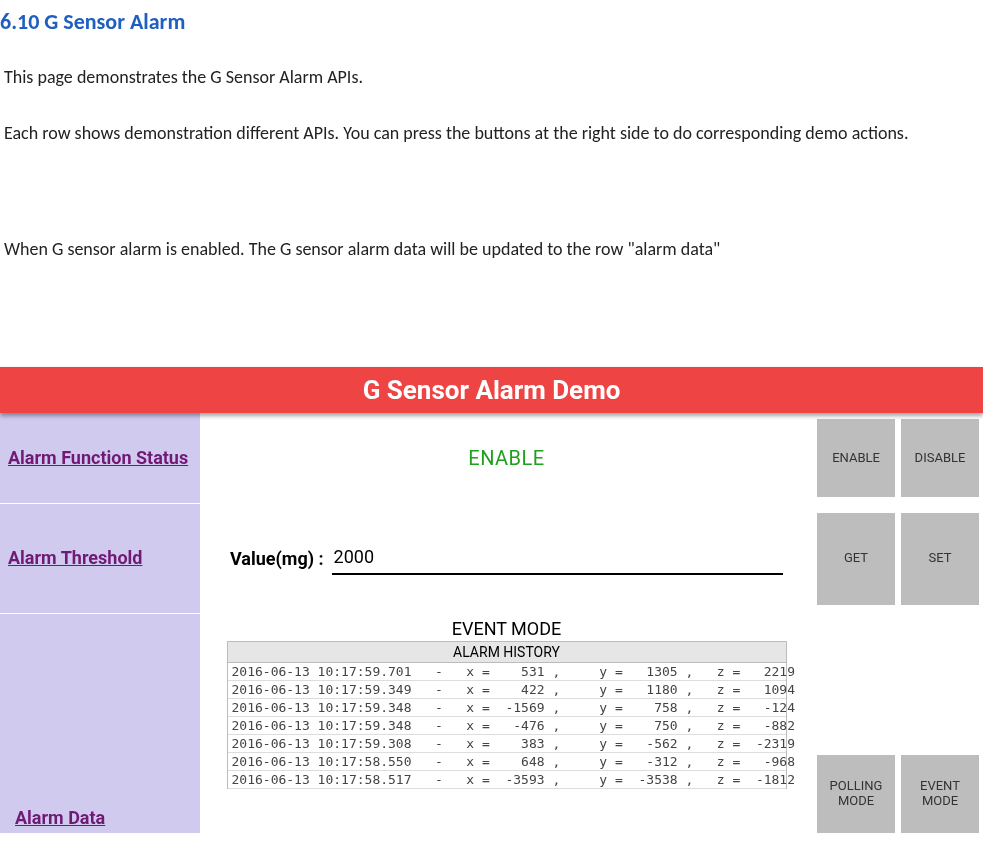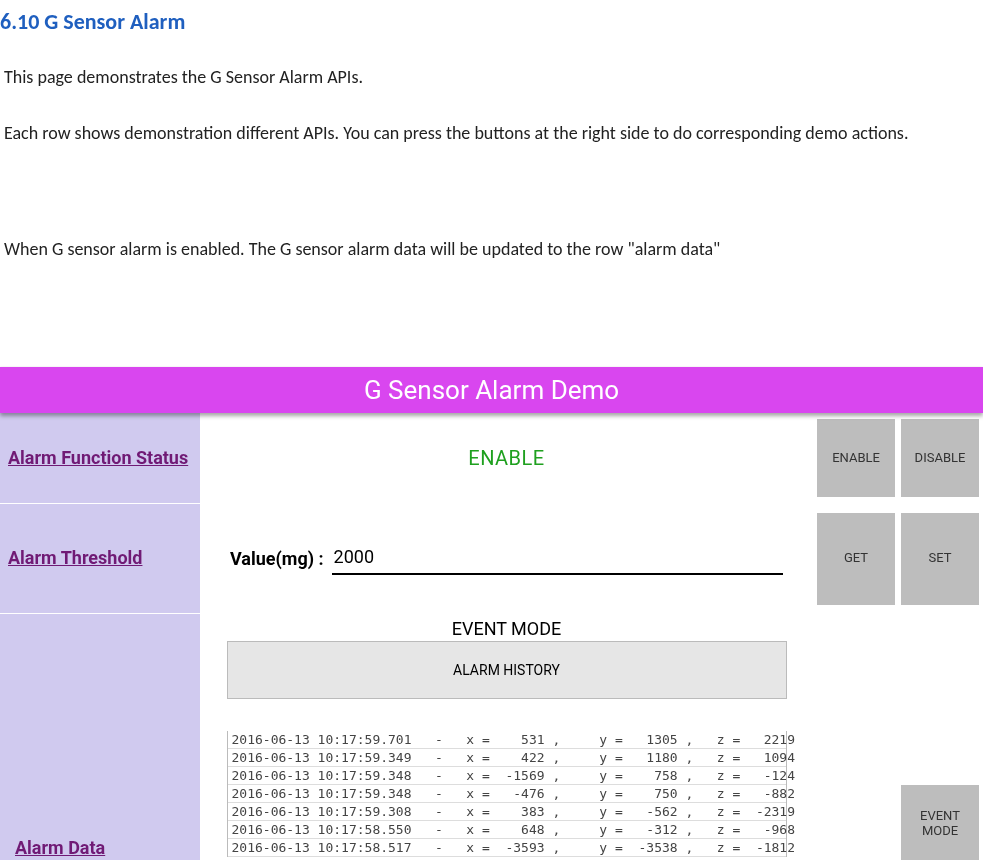--- a/index.html
+++ b/index.html
@@ -25,29 +25,30 @@
   }
   .gap-lg { height: 70px; }
   .gap-md { height: 40px; }
   .screenshot {
     width: 100%;
     box-shadow: 0 1px 2px rgba(0,0,0,0.3);
     background: #fff;
     margin-top: 10px;
   }
   .titlebar {
-    background: #d946ef;
+    background: #ef4444;
     color: #fff;
     font-size: 26px;
     text-align: center;
     padding: 8px 18px;
     font-family: Roboto, Arial, sans-serif;
     box-shadow: 0 3px 4px rgba(0,0,0,0.35);
     position: relative;
     z-index: 2;
+    font-weight: bold;
   }
   .row {
     display: flex;
     align-items: stretch;
     border-bottom: 1px solid #fff;
     min-height: 90px;
     font-family: Roboto, Arial, sans-serif;
   }
   .label-col {
     width: 200px;
@@ -127,28 +128,27 @@
     font-family: Roboto, Arial, sans-serif;
     text-align: center;
     margin-bottom: 2px;
   }
   .alarm-history-head {
     width: 100%;
     background: #e6e6e6;
     border: 1px solid #bbb;
     text-align: center;
     font-size: 14px;
-    padding: 20px 0;
+    padding: 2px 0;
     font-family: Roboto, Arial, sans-serif;
   }
   .alarm-history-body {
     width: 100%;
     border-left: 1px solid #bbb;
     border-right: 1px solid #bbb;
-    margin-top: 32px;
   }
   .hist-row {
     border-bottom: 1px solid #ddd;
     font-size: 13px;
     color: #444;
     padding: 1px 4px;
     white-space: pre;
   }
   .row-data .label-col { align-items: flex-end; padding-bottom: 4px; padding-left: 15px; }
   .row-data .btn-col { align-items: flex-end; padding-bottom: 0; }
@@ -206,17 +206,18 @@
             <div class="hist-row">2016-06-13 10:17:59.349   -   x =    422 ,     y =   1180 ,   z =   1094</div>
             <div class="hist-row">2016-06-13 10:17:59.348   -   x =  -1569 ,     y =    758 ,   z =   -124</div>
             <div class="hist-row">2016-06-13 10:17:59.348   -   x =   -476 ,     y =    750 ,   z =   -882</div>
             <div class="hist-row">2016-06-13 10:17:59.308   -   x =    383 ,     y =   -562 ,   z =  -2319</div>
             <div class="hist-row">2016-06-13 10:17:58.550   -   x =    648 ,     y =   -312 ,   z =   -968</div>
             <div class="hist-row">2016-06-13 10:17:58.517   -   x =  -3593 ,     y =  -3538 ,   z =  -1812</div>
           </div>
       </div>
     </div>
     <div class="btn-col">
+      <div class="abtn">POLLING MODE</div>
       <div class="abtn">EVENT MODE</div>
     </div>
   </div>
 
 </div>
 
 </body></html>

